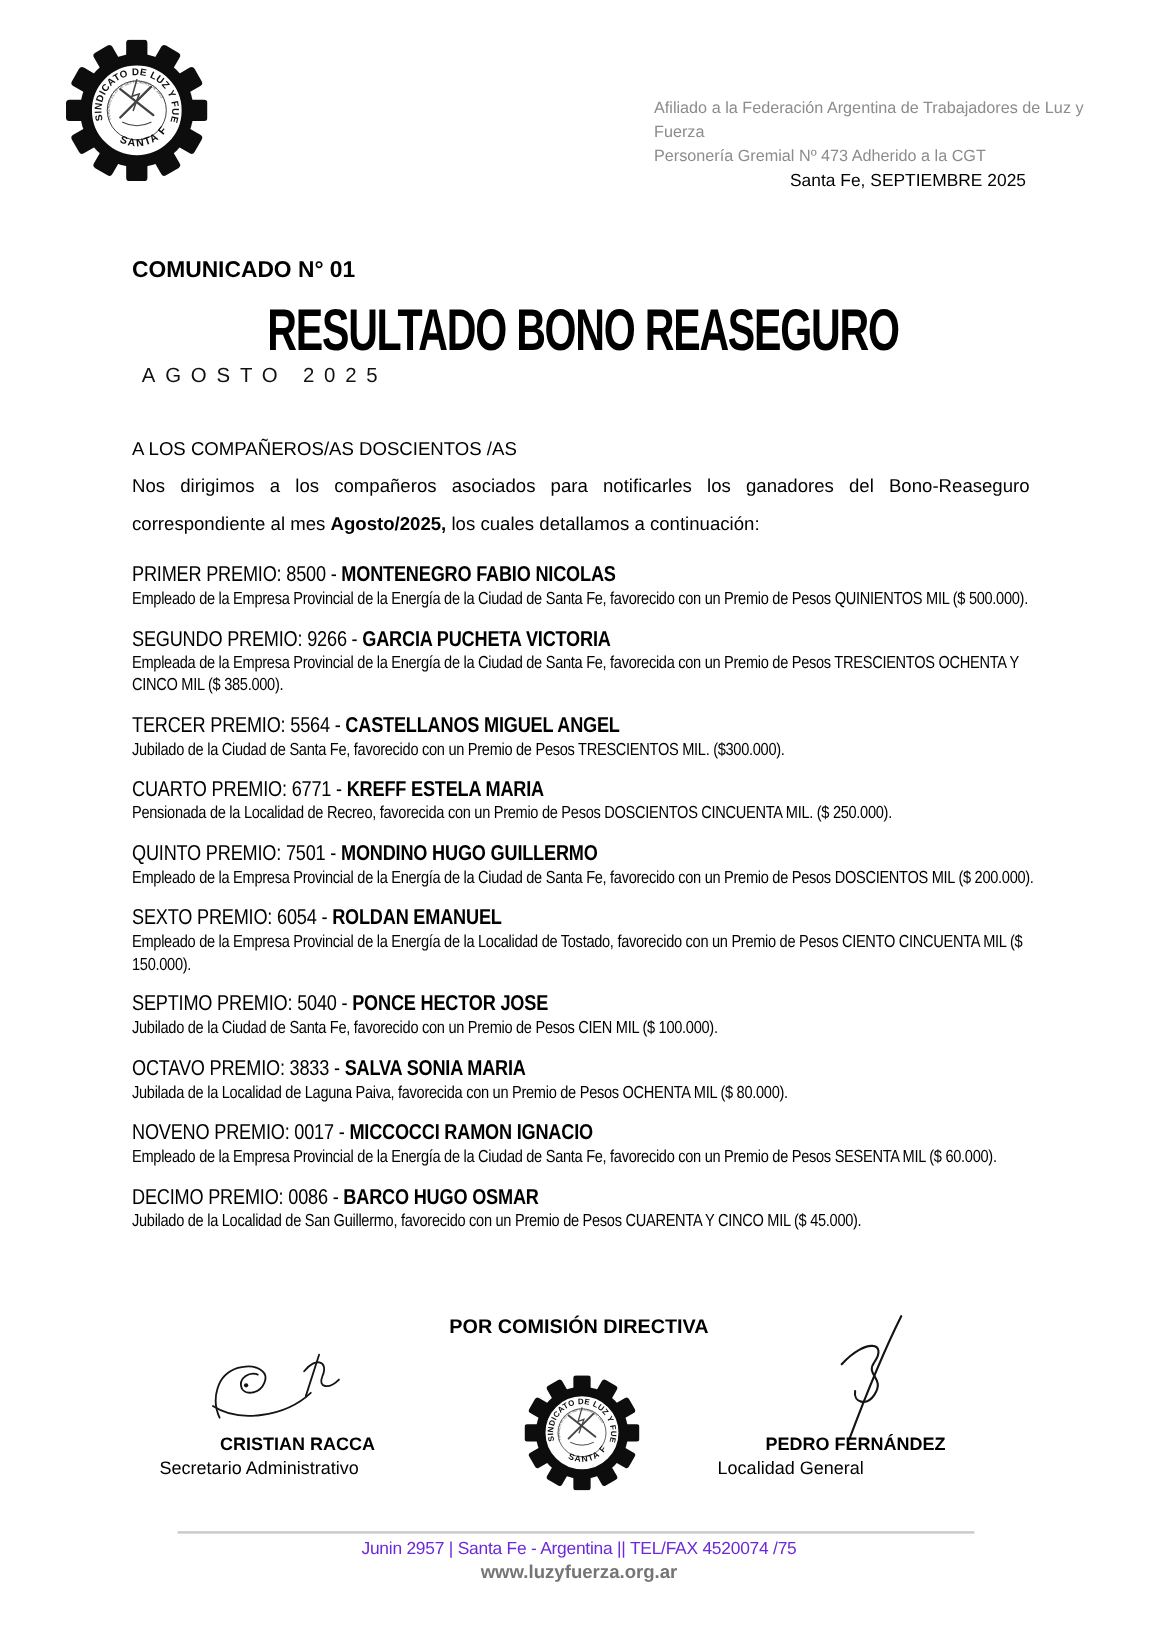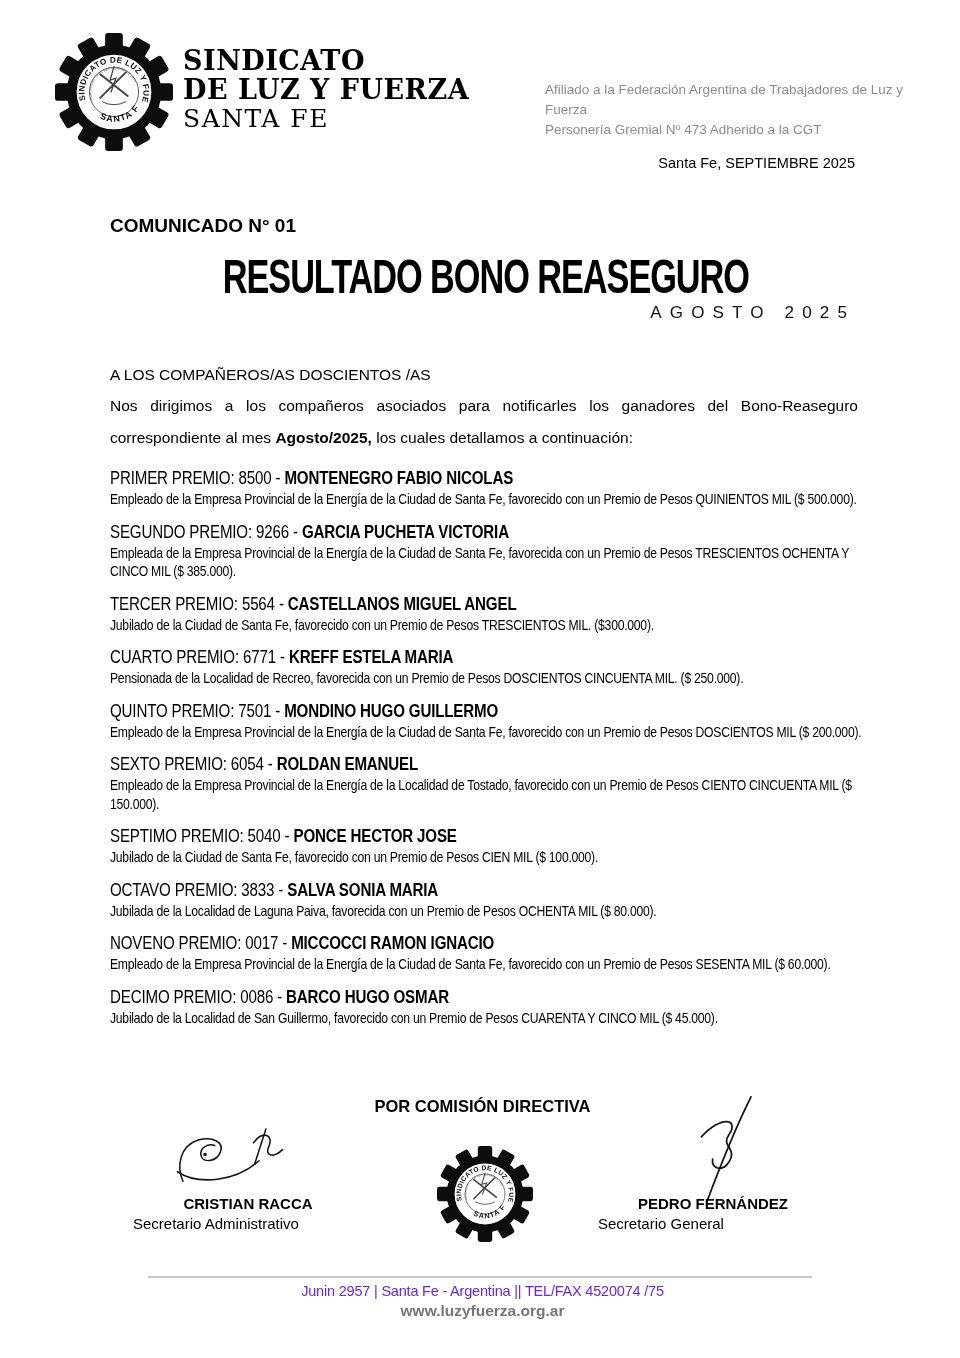--- a/index.html
+++ b/index.html
@@ -8,27 +8,27 @@
     font-family:"Liberation Sans", sans-serif; color:#000; overflow:hidden;
   }
   
   .logo { position:absolute; left:55px; top:33px; }
   .brand { position:absolute; left:183px; top:46px; font-family:"DejaVu Serif", serif; }
   .brand-l1, .brand-l2 { font-size:27px; font-weight:bold; letter-spacing:0.5px; line-height:29px; }
   .brand-l3 { font-size:25px; font-weight:400; letter-spacing:1.5px; line-height:29px; }
   .affiliation { position:absolute; left:545px; top:64px; width:380px;
     font-size:13.5px; line-height:20px; color:#8c8c8c;margin-top:16px; }
   
-  .dateline { position:absolute; left:110px; top:155px; width:745px; text-align:right; font-size:14.5px; }
+  .dateline { position:absolute; left:110px; top:143px; width:745px; text-align:right; font-size:14.5px; }
   .comm-number { position:absolute; left:110px; top:215px; width:745px; text-align:left;
     font-size:19px; font-weight:bold; }
   .main-title { position:absolute; left:110px; top:248px; width:745px; text-align:center; }
   .main-title span { display:inline-block; font-size:49px; font-weight:bold; letter-spacing:-1.5px;
     transform:scaleX(0.70); transform-origin:50% 50%; white-space:nowrap; }
-  .subtitle { position:absolute; left:110px; top:303px; width:745px; text-align:right;
+  .subtitle { position:absolute; left:110px; top:303px; width:745px; text-align:left;
     font-size:17px; letter-spacing:0.48em; text-indent:0.48em; color:#111; }
   
   .salutation { position:absolute; left:110px; top:366px; width:745px; font-size:15.5px; }
   .intro { position:absolute; left:110px; top:390px; width:748px; font-size:15.5px;
     line-height:31.5px; text-align:justify; }
   
   .prizes { position:absolute; left:110px; top:468px; width:905px; }
   .prize { margin-bottom:13px; transform:scaleX(0.84); transform-origin:0 0; }
   .prize-header { font-size:18px; letter-spacing:-0.2px; line-height:20px; white-space:nowrap; }
   .prize-name { font-weight:bold; }
@@ -94,25 +94,20 @@
           <path d="M46 42 L74 64"></path>
           <path d="M72 40 L46 66"></path>
           <path d="M60 34 L56 48 L62 46 L57 60" stroke-width="1.3"></path>
           <path d="M48 70 Q60 76 72 70" stroke-width="1"></path>
         </g>
       </symbol>
     </defs>
     <use href="#gear-sym"></use>
   </svg>
 
-  <div class="brand">
-    <div class="brand-l1">SINDICATO</div>
-    <div class="brand-l2">DE LUZ Y FUERZA</div>
-    <div class="brand-l3">SANTA FE</div>
-  </div>
 
   <div class="affiliation">
     <div>Afiliado a la Federación Argentina de Trabajadores de Luz y Fuerza</div>
     <div>Personería Gremial Nº 473 Adherido a la CGT</div>
   </div>
 
   <div class="dateline">Santa Fe, SEPTIEMBRE 2025</div>
 
   <div class="comm-number">COMUNICADO N° 01</div>
   <div class="main-title">
@@ -182,19 +177,19 @@
   </svg>
 
   <div class="sig-name sig-left-name">CRISTIAN RACCA</div>
   <div class="sig-role sig-left-role">Secretario Administrativo</div>
 
   <svg class="sig-center-logo" width="96" height="96" viewBox="0 0 120 120">
     <use href="#gear-sym"></use>
   </svg>
 
   <div class="sig-name sig-right-name">PEDRO FERNÁNDEZ</div>
-  <div class="sig-role sig-right-role">Secretario General</div>
+  <div class="sig-role sig-right-role">Localidad General</div>
 
   <div class="footer-rule"></div>
   <div class="footer-address">Junin 2957 | Santa Fe - Argentina  ||  TEL/FAX 4520074 /75</div>
   <div class="footer-site">www.luzyfuerza.org.ar</div>
 
 </div>
 
 </body></html>

